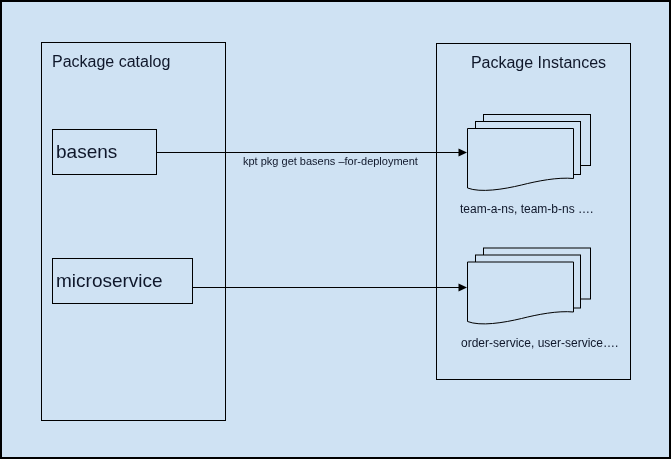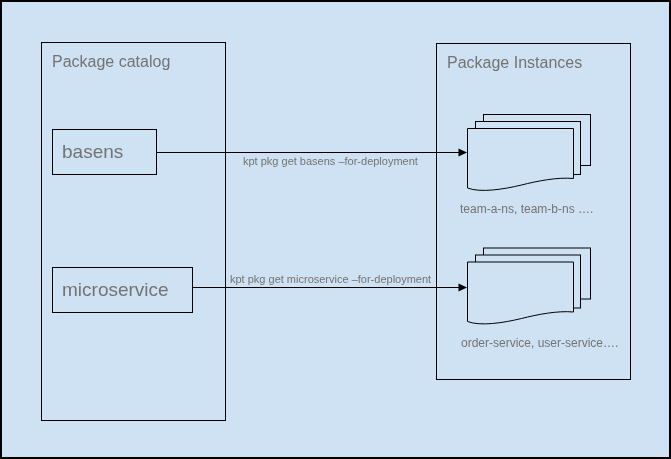--- a/index.html
+++ b/index.html
@@ -3,49 +3,49 @@
 <meta charset="utf-8">
 <style>
   html,body{margin:0;padding:0;background:#ffffff;}
   .canvas{
     position:relative;
     width:671px;height:459px;
     box-sizing:border-box;
     background:#cfe2f3;
     border:2px solid #000;
     font-family:"Liberation Sans",sans-serif;
-    color:#737373;
+    color:#0f172a;
     overflow:hidden;
   }
   .bigbox{
     position:absolute;
     border:1px solid #000;
     box-sizing:border-box;
     background:transparent;
   }
   .box-catalog{left:39px;top:40px;width:185px;height:379px;}
-  .box-instances{left:434px;top:41px;width:195px;height:337px;}
+  .box-instances{left:434px;top:41px;width:195px;height:337px;text-align:center;}
   .box-title{
     margin:10px 0 0 10px;
     font-size:16px;
     line-height:18px;
     white-space:nowrap;
   }
   .pkgbox{
     position:absolute;
     border:1px solid #000;
     box-sizing:border-box;
     display:flex;
     align-items:center;
-    padding-left:9px;
+    padding-left:3px;
     font-size:19px;
     background:#cfe2f3;
   }
   .pkg-basens{left:50px;top:127px;width:105px;height:46px;}
-  .pkg-micro{left:50px;top:265px;width:141px;height:46px;}
+  .pkg-micro{left:50px;top:256px;width:141px;height:46px;}
   .overlay{
     position:absolute;
     left:-2px;top:-2px;
     pointer-events:none;
   }
   .overlay .sheet{fill:#cfe2f3;stroke:#000;stroke-width:1;}
   .overlay .aline{stroke:#000;stroke-width:1;}
   .overlay .ahead{fill:#000;stroke:none;}
   .arrow-label{
     position:absolute;
@@ -105,19 +105,18 @@
 
     <g transform="translate(467.5,248)">
       <rect class="sheet" x="16" y="0" width="107" height="51"></rect>
       <rect class="sheet" x="8" y="7" width="105" height="53"></rect>
       <path class="sheet" d="M0,14 H106 V64 C90,62.5 70,66.5 54,70.5 C36,74.8 13,78.5 0,73.5 Z"></path>
     </g>
   </svg>
 
   <div class="arrow-label lbl-1">kpt pkg get basens –for-deployment</div>
 
-  <div class="arrow-label lbl-2">kpt pkg get microservice –for-deployment</div>
 
   <div class="caption cap-2">order-service, user-service….</div>
 
   <div class="caption cap-1">team-a-ns, team-b-ns ….</div>
 
 </div>
 
 </body></html>

